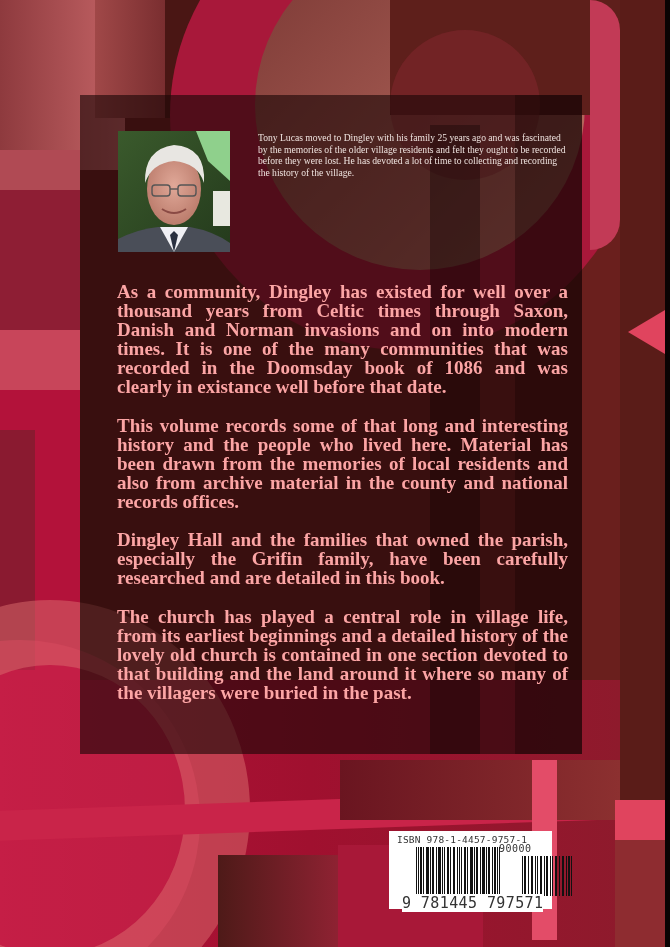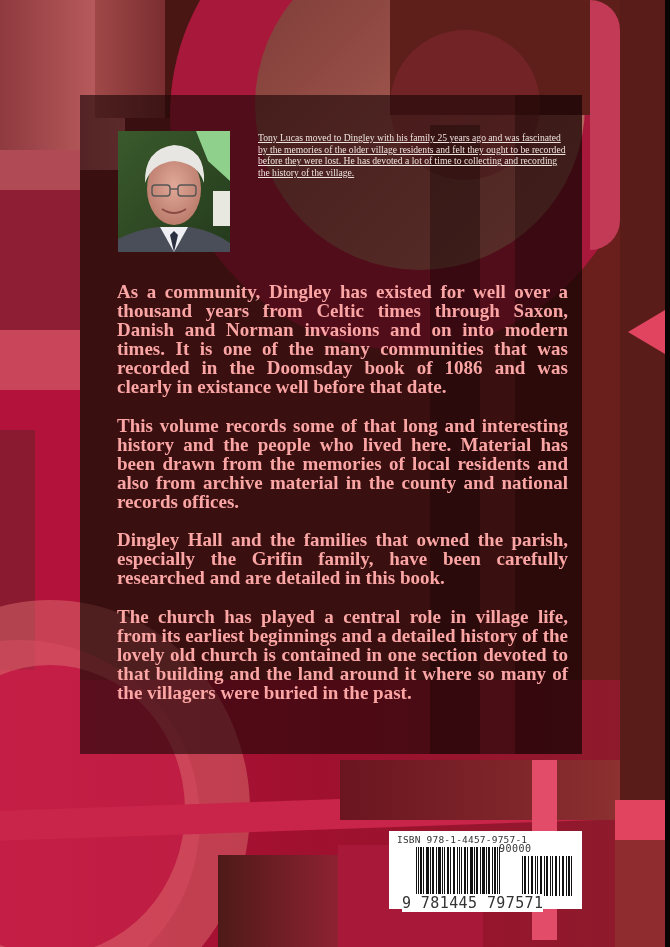--- a/index.html
+++ b/index.html
@@ -7,27 +7,27 @@
   .cover { position: absolute; left: 0; top: 0; width: 670px; height: 947px; overflow: hidden; background: #6a1f1d; }
   .shape { position: absolute; }
   .edge-black { position: absolute; right: 0; top: 0; width: 5px; height: 947px; background: #0a0303; }
 
   .overlay { position: absolute; left: 80px; top: 95px; width: 502px; height: 659px; background: rgba(28, 6, 6, 0.62); }
 
   .photo { position: absolute; left: 118px; top: 131px; width: 112px; height: 121px; overflow: hidden; background: #2f4a2a; }
 
   .bio { position: absolute; left: 258px; top: 132px; width: 308px; color: #efe3df;
          font-family: "Liberation Serif", "DejaVu Serif", serif; font-size: 9.6px; line-height: 11.7px; }
-  .bio p { margin: 0 0 11.7px 0; text-decoration: underline; }
+  .bio p { margin: 0 0 11.7px 0; }
 
   .body-text { position: absolute; left: 117px; top: 282px; width: 451px; color: #fca5a5;
                font-family: "Liberation Serif", "DejaVu Serif", serif; font-weight: bold; font-size: 19px; line-height: 19.1px; text-align: justify; }
   .body-text p { margin: 0 0 19.1px 0; }
 
-  .barcode { position: absolute; left: 389px; top: 831px; width: 193px; height: 78px; background: #ffffff; }
+  .barcode { position: absolute; left: 389px; top: 831px; width: 163px; height: 78px; background: #ffffff; }
   .isbn-label { position: absolute; left: 8px; top: 3px; font-family: "DejaVu Sans Mono", "Liberation Mono", monospace; font-size: 9.5px; color: #333; letter-spacing: 0.2px; }
   .addon-label { position: absolute; left: 110px; top: 12px; font-family: "DejaVu Sans Mono", "Liberation Mono", monospace; font-size: 10px; color: #333; letter-spacing: 0.5px; }
   .ean-digits { position: absolute; left: 13px; top: 63px; font-family: "DejaVu Sans Mono", "Liberation Mono", monospace; font-size: 15px; color: #333; letter-spacing: 0.4px; background: #fff; }
   .bars-main { position: absolute; left: 27px; top: 16px; width: 84px; height: 57px; }
   .bars-addon { position: absolute; left: 133px; top: 25px; width: 50px; height: 40px; }
 </style>
 </head>
 <body>
 
 <div class="cover">

